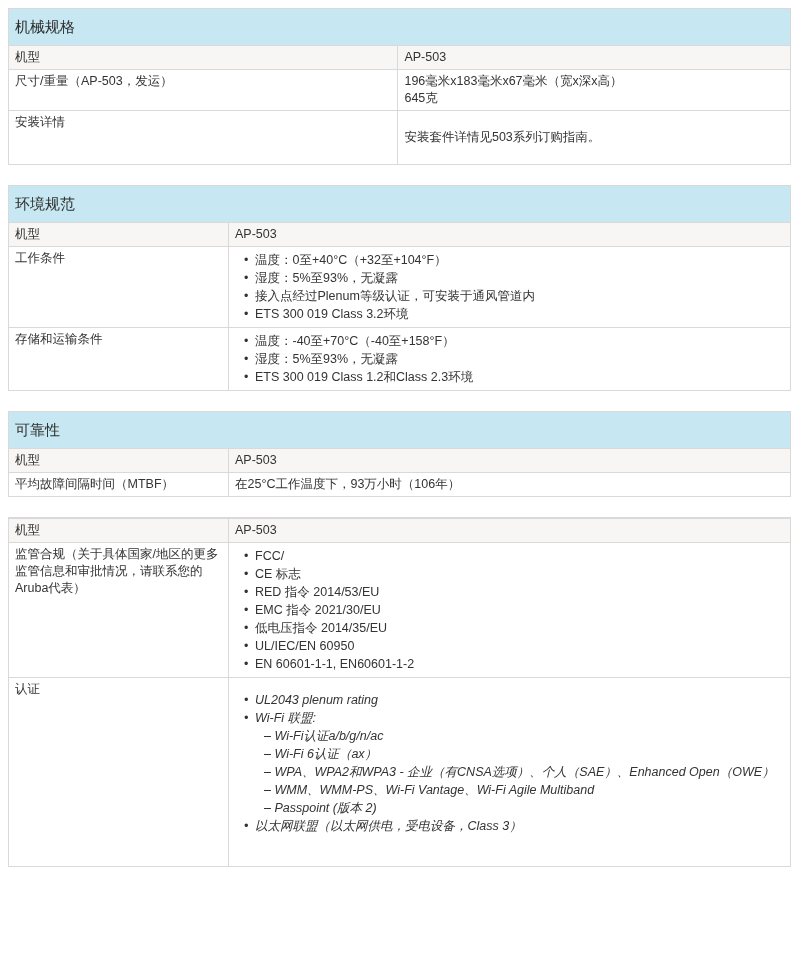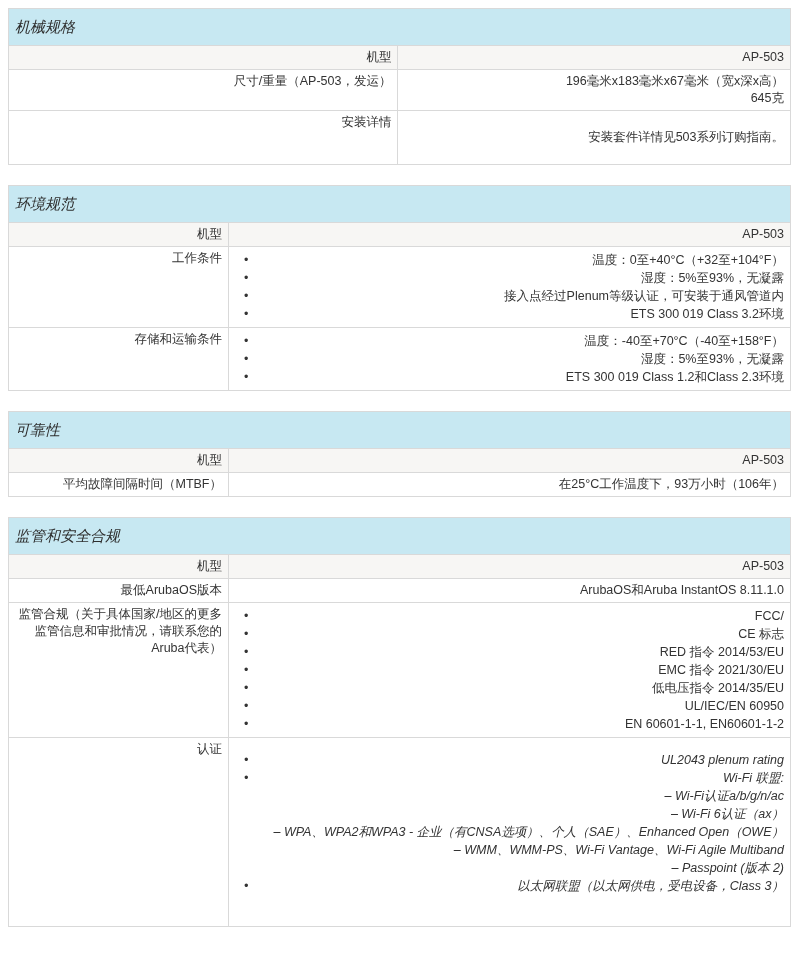--- a/index.html
+++ b/index.html
@@ -19,34 +19,32 @@
     border:1px solid var(--border);
     margin:0 0 20px 0;
     background:#fff;
   }
   .spec-head{
     background:var(--header-bg);
     padding:8px 6px;
     font-size:15px;
     line-height:20px;
     color:#2e2e2e;
-    font-style:italic;
   }
   table.spec-grid{
     width:100%;
     border-collapse:collapse;
     font-size:12.5px;
     color:var(--text);
   }
   .spec-grid td{
     border-top:1px solid var(--border);
     padding:3px 6px;
     vertical-align:top;
     line-height:17px;
-    text-align:right;
   }
   .spec-grid td.label{
     border-right:1px solid var(--border);
   }
   .t-wide td.label{width:49.8%;}
   .t-narrow td.label{width:207px;}
   tr.shaded td{background:var(--subrow-bg);}
   .line{line-height:17px;}
   .para{margin:15px 0;}
   ul.bullets{
@@ -149,33 +147,26 @@
           <tr>
             <td class="label">平均故障间隔时间（MTBF）</td>
             <td class="value">
               <div class="line">在25°C工作温度下，93万小时（106年）</div>
             </td>
           </tr>
         </tbody>
       </table>
     </section>
     <section class="spec-table t-narrow">
-      <div class="spec-head">监管和安全合规</div>
-      <table class="spec-grid">
-        <tbody>
-          <tr class="shaded">
-            <td class="label">机型</td>
-            <td class="value">
-              <div class="line">AP-503</div>
-            </td>
-          </tr>
-          <tr>
-            <td class="label">最低ArubaOS版本</td>
-            <td class="value">
-              <div class="line">ArubaOS和Aruba InstantOS 8.11.1.0</div>
+      <table class="spec-grid">
+        <tbody>
+          <tr class="shaded">
+            <td class="label">机型</td>
+            <td class="value">
+              <div class="line">AP-503</div>
             </td>
           </tr>
           <tr>
             <td class="label">监管合规（关于具体国家/地区的更多监管信息和审批情况，请联系您的Aruba代表）</td>
             <td class="value">
               <ul class="bullets">
                 <li>FCC/</li>
                 <li>CE 标志</li>
                 <li>RED 指令 2014/53/EU</li>
                 <li>EMC 指令 2021/30/EU</li>

